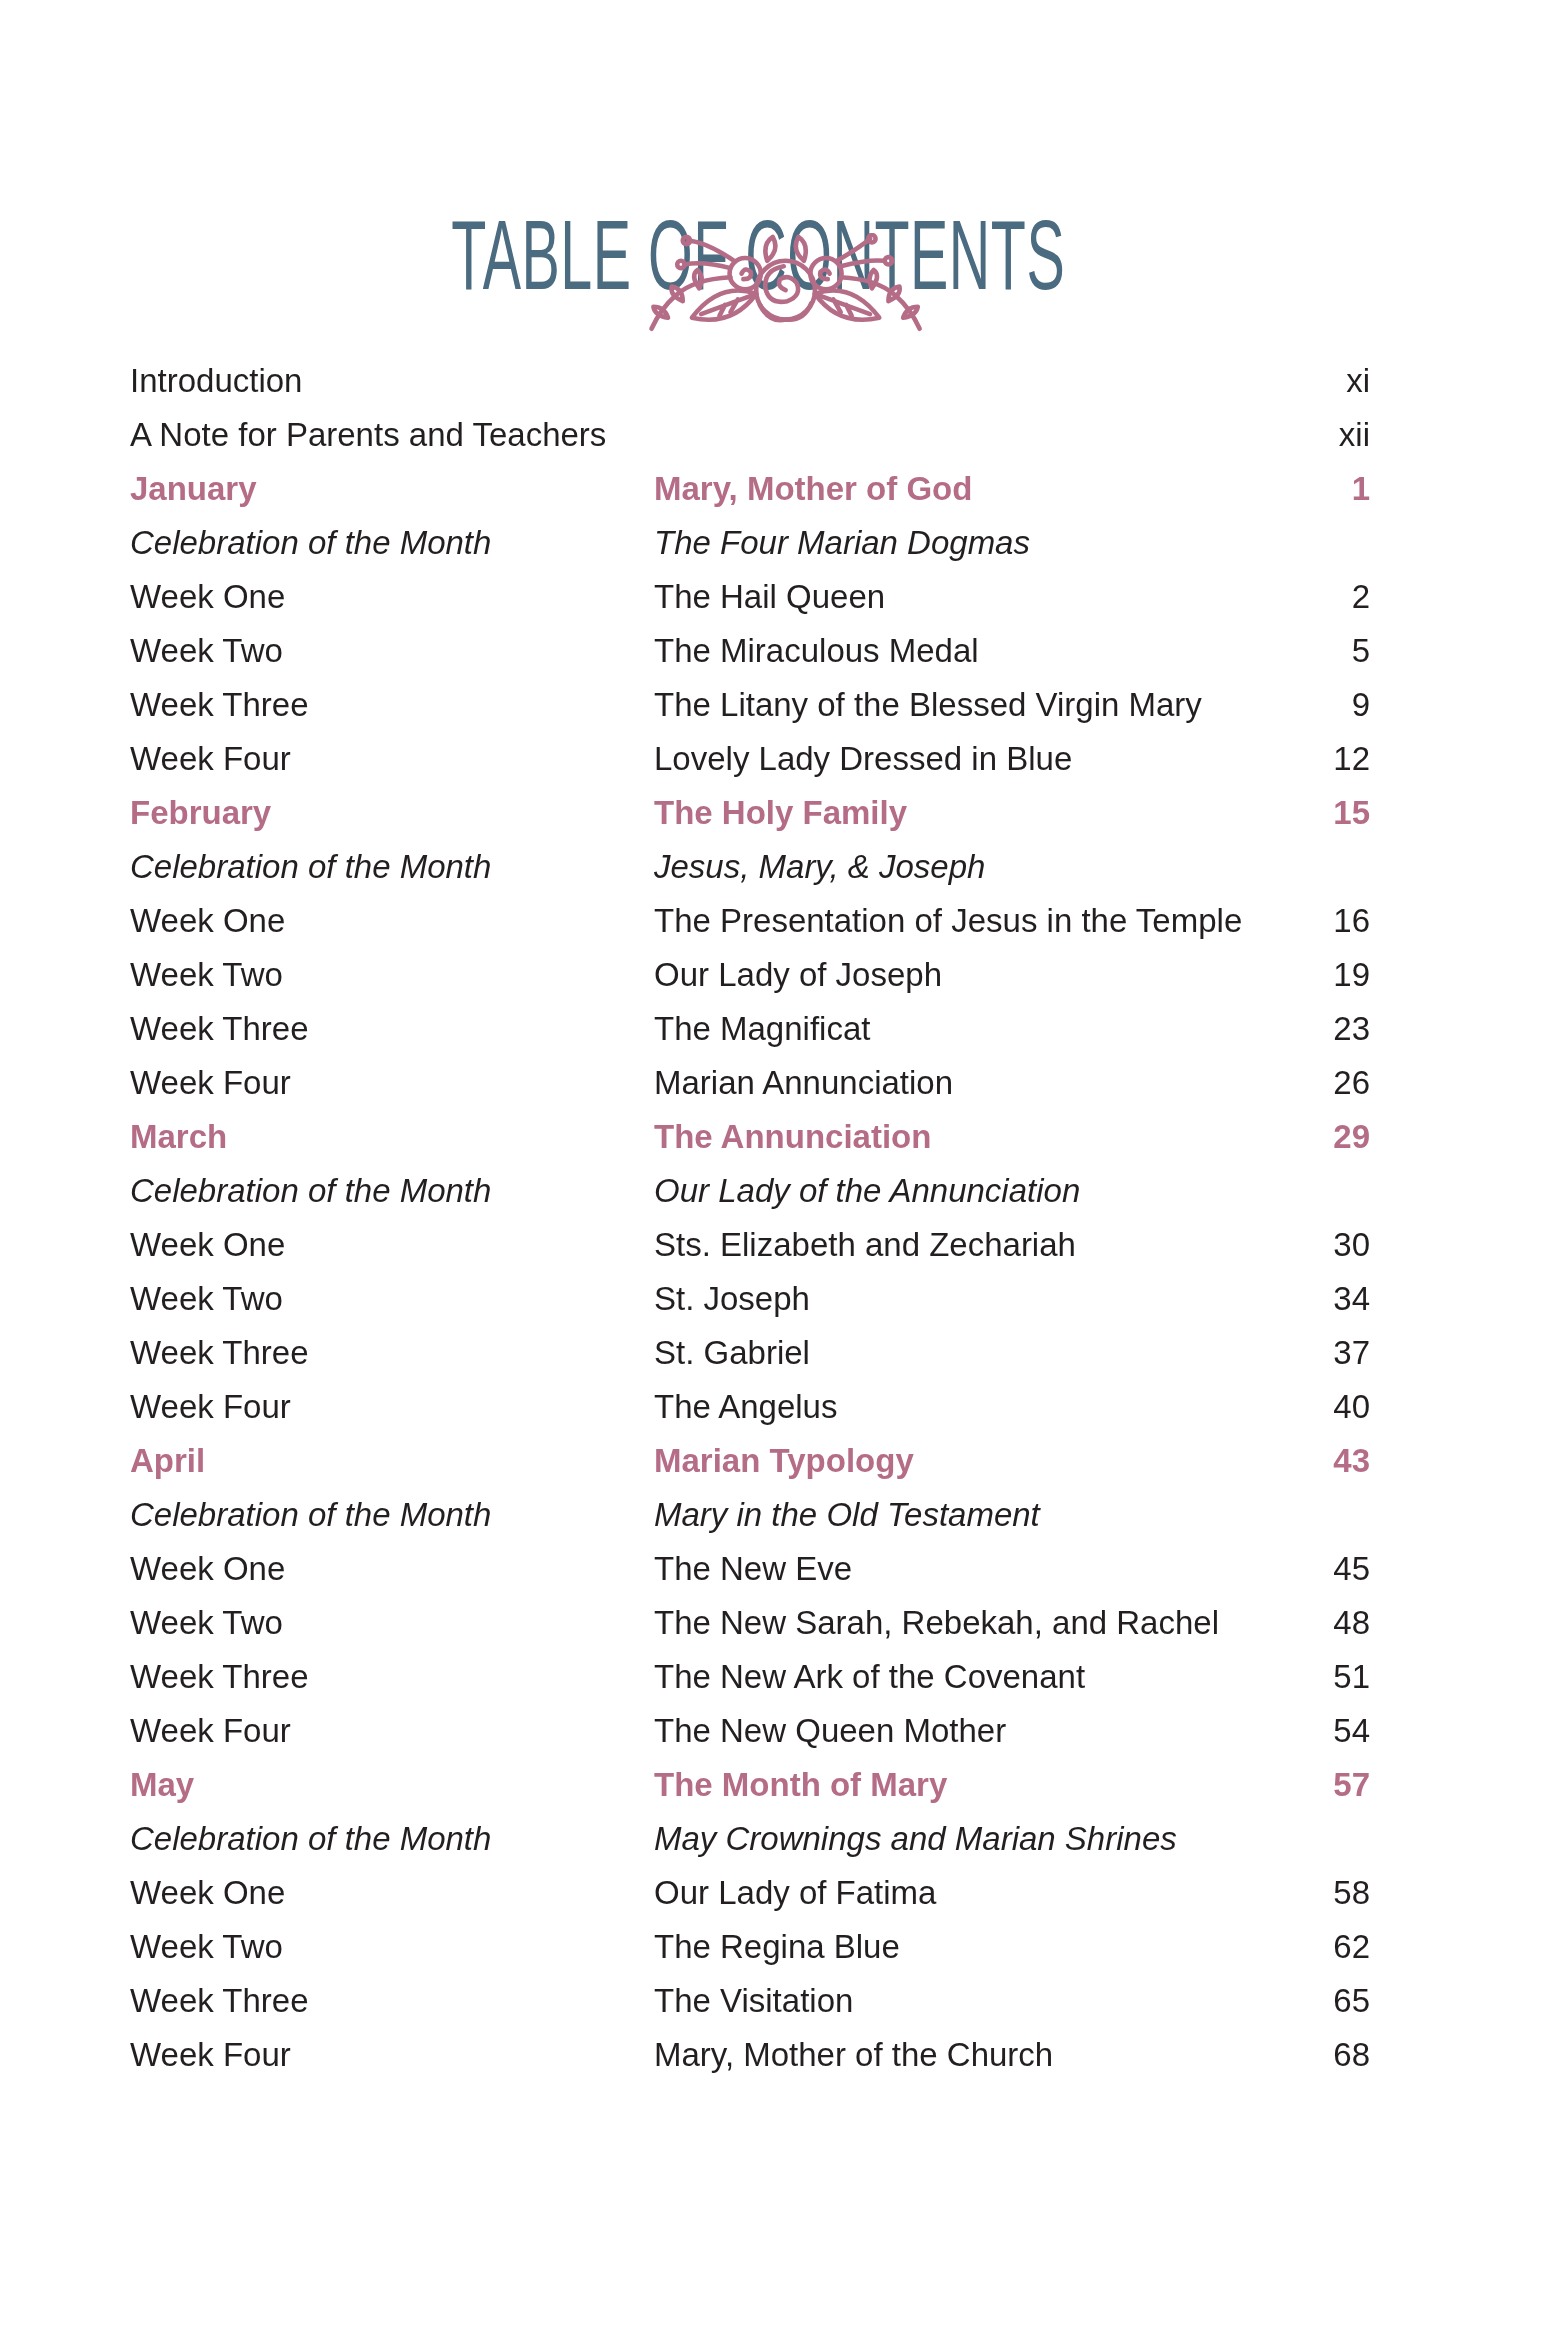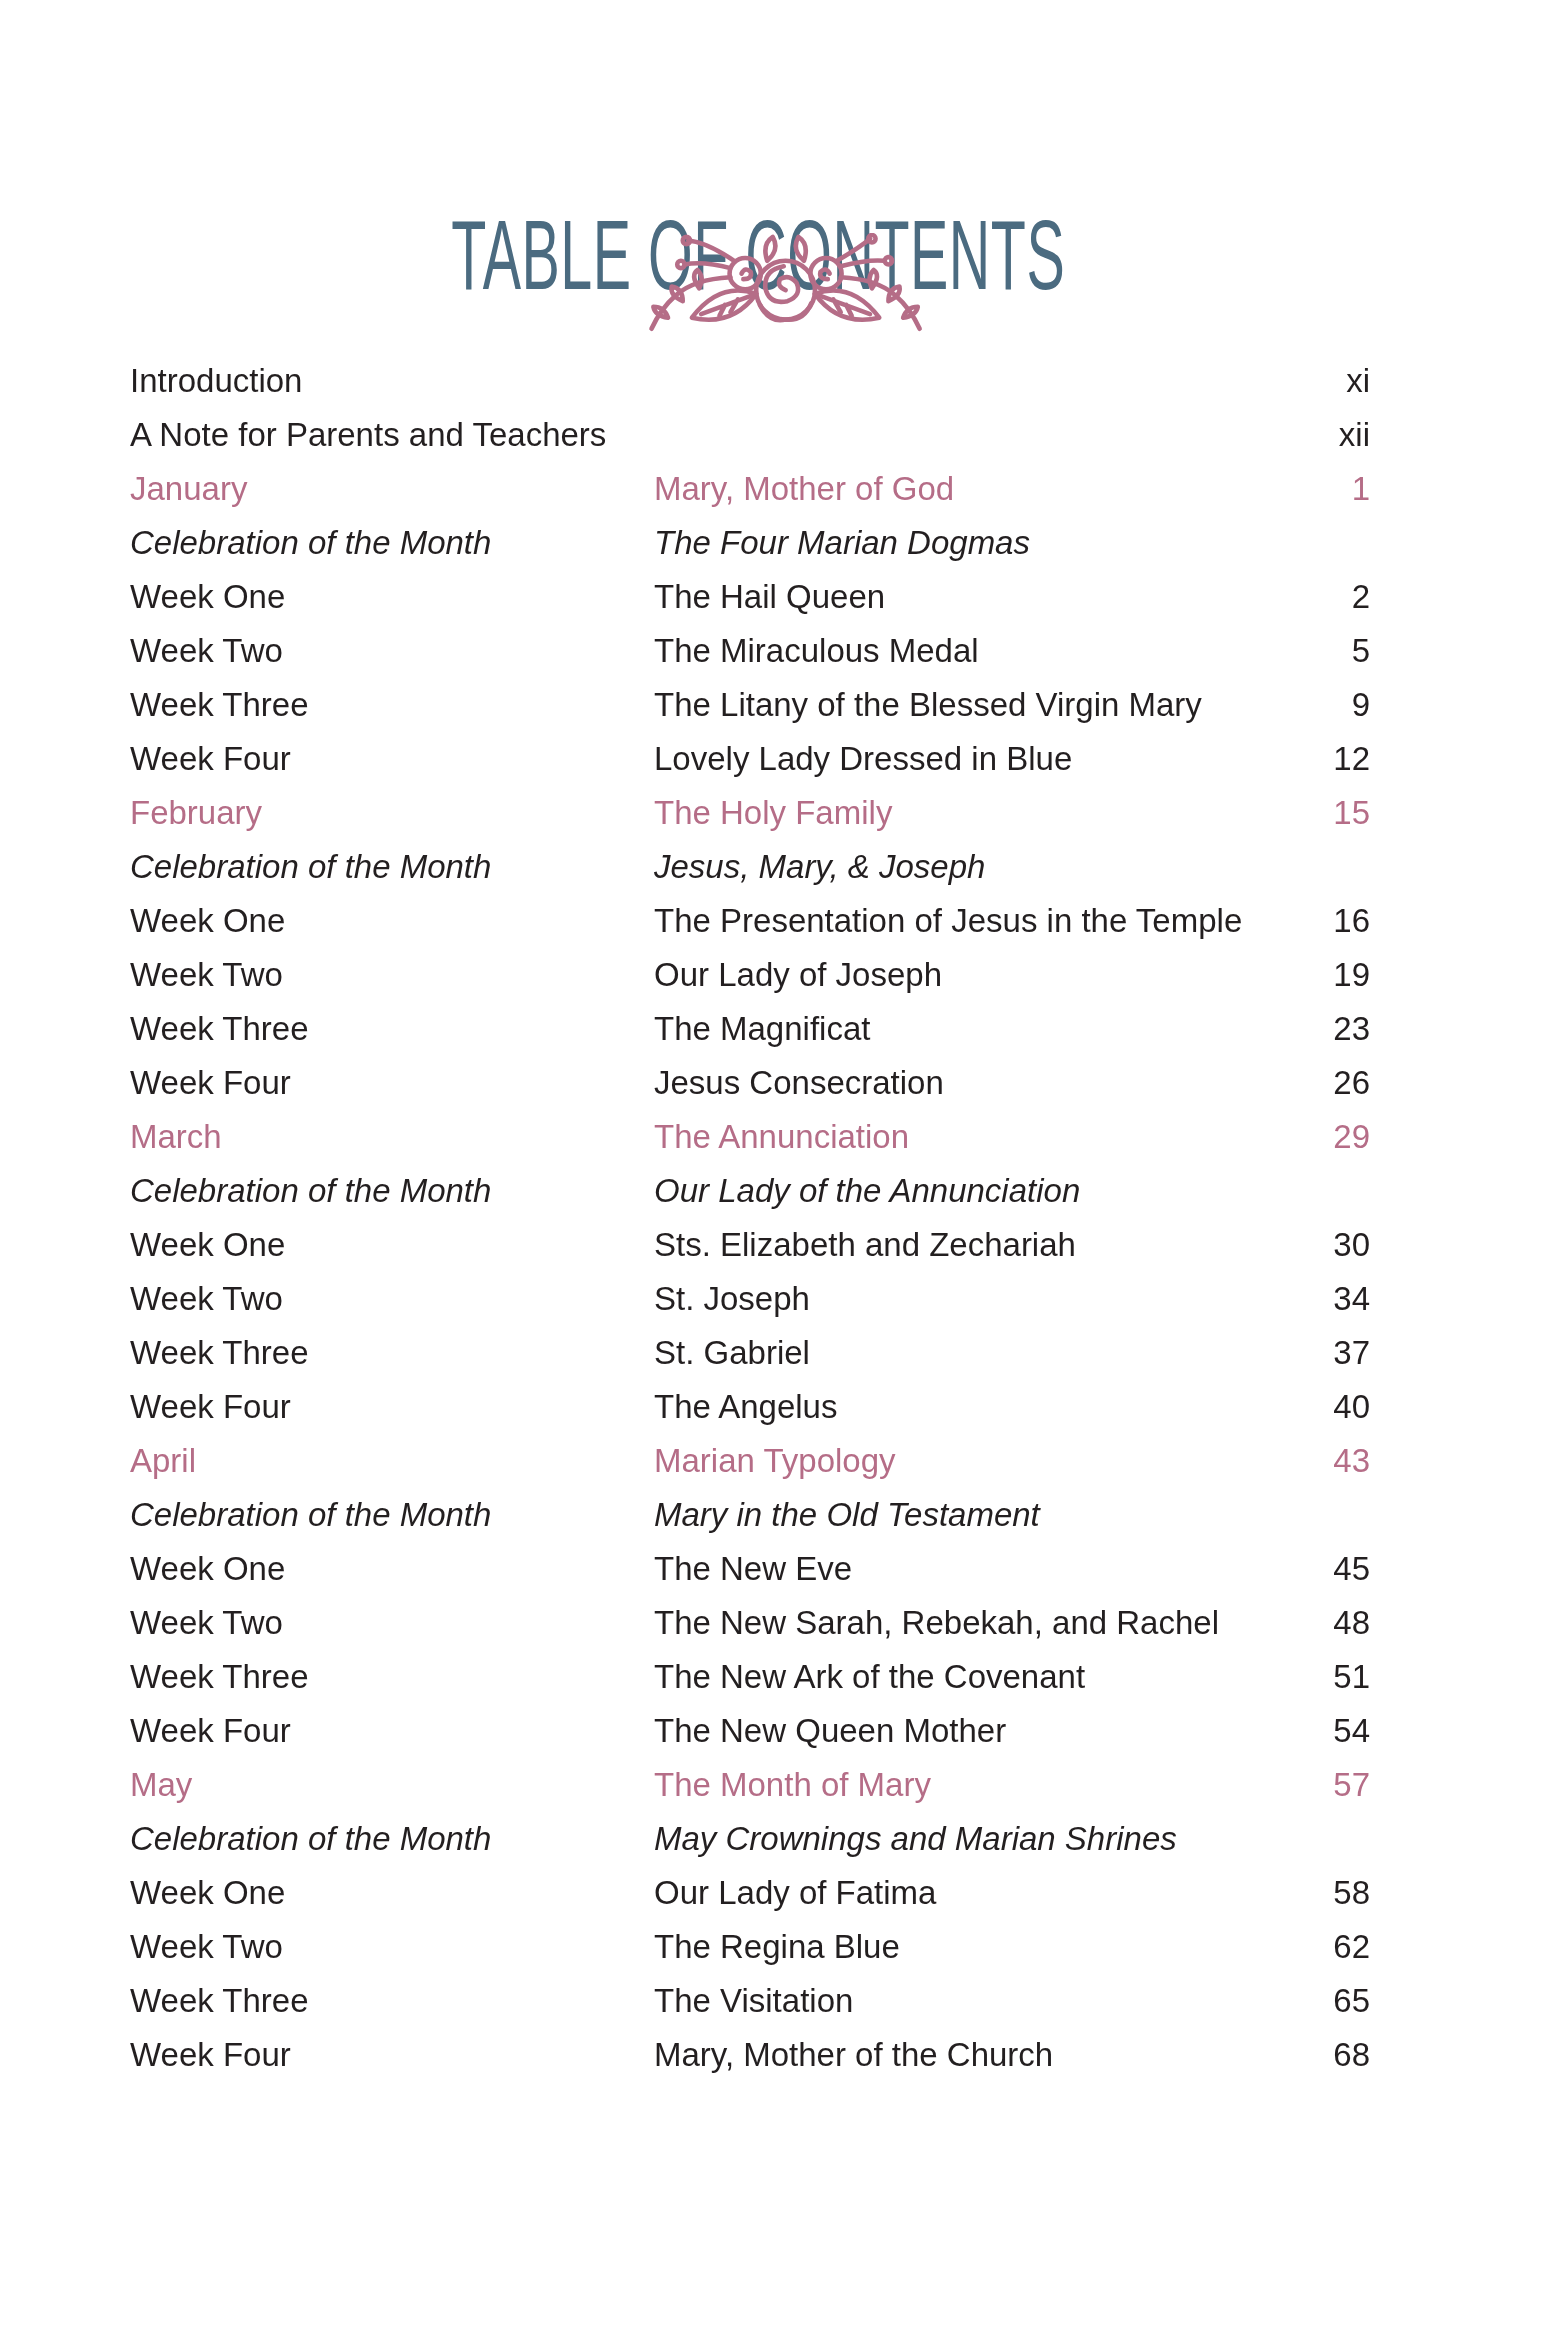--- a/index.html
+++ b/index.html
@@ -11,21 +11,21 @@
     font-size: 99px; line-height: 101px; color: #4b6b80;
     letter-spacing: 0.9px;
   }
   .title span { display: inline-block; transform: scaleX(0.58); transform-origin: center; }
   .ornament { position: absolute; left: 646px; top: 233px; width: 281px; height: 107px; }
   .toc { position: absolute; left: 130px; top: 354px; width: 1240px; }
   .row { position: relative; height: 54px; line-height: 54px; font-size: 33px; white-space: nowrap; }
   .col-a { position: absolute; left: 0; top: 0; text-align: right; }
   .col-b { position: absolute; left: 524px; top: 0; }
   .col-p { position: absolute; right: 0; top: 0; text-align: center; }
-  .row.month { color: #b56d87; font-weight: normal; }
+  .row.month { color: #b56d87; font-weight: bold; }
   .row.celebration .col-a, .row.celebration .col-b { font-style: italic; }
 </style>
 </head>
 <body>
 
 <h1 class="title"><span>TABLE OF CONTENTS</span></h1>
 
 <svg class="ornament" viewBox="0 0 306 116" fill="none" stroke="#b56d87" stroke-width="5" stroke-linecap="round" stroke-linejoin="round">
 
   <circle cx="152" cy="62" r="32"></circle>
@@ -124,21 +124,21 @@
     <span class="col-b">Our Lady of Joseph</span>
     <span class="col-p">19</span>
   </div>
   <div class="row">
     <span class="col-a">Week Three</span>
     <span class="col-b">The Magnificat</span>
     <span class="col-p">23</span>
   </div>
   <div class="row">
     <span class="col-a">Week Four</span>
-    <span class="col-b">Jesus Consecration</span>
+    <span class="col-b">Marian Annunciation</span>
     <span class="col-p">26</span>
   </div>
 
   <div class="row month">
     <span class="col-a">March</span>
     <span class="col-b">The Annunciation</span>
     <span class="col-p">29</span>
   </div>
   <div class="row celebration">
     <span class="col-a">Celebration of the Month</span>

